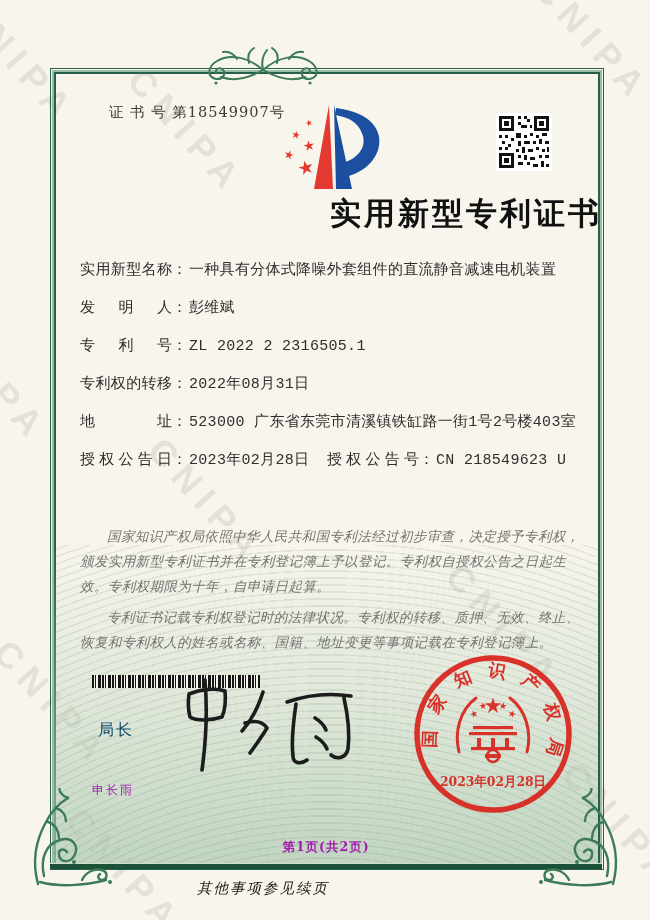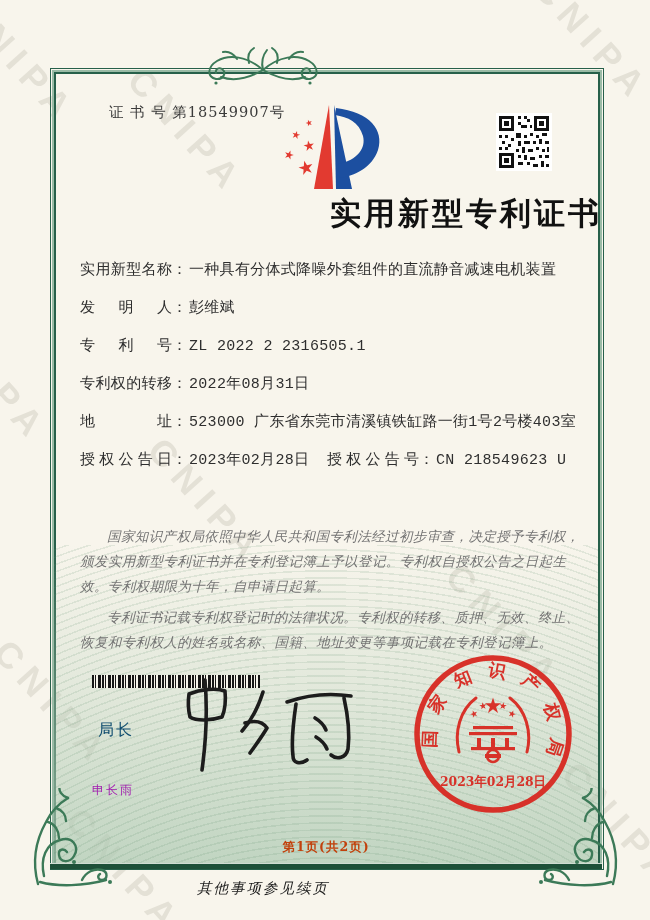--- a/index.html
+++ b/index.html
@@ -74,21 +74,21 @@
   }
   .director-name{
     position:absolute; left:92px; top:750px;
     font-family:"Liberation Sans", sans-serif; font-size:12px; letter-spacing:2px; color:#a21caf;margin-top:32px;
   }
   .signature{position:absolute; left:165px; top:670px;}
   .seal{position:absolute; left:410px; top:650px; opacity:0.93;}
   .seal text{font-family:"DejaVu Serif", serif; font-weight:bold;}
   .page-no{
     position:absolute; left:50px; top:839px; width:552px; text-align:center;
-    font-size:12.5px; font-weight:bold; color:#c2410c; letter-spacing:1px;
+    font-size:12.5px; font-weight:bold; color:#a21caf; letter-spacing:1px;
   }
   .continuation{
     position:absolute; left:0; top:879px; width:526px; text-align:center;
     font-size:14.5px; font-style:italic; letter-spacing:2px; color:#1c1c1c;
   }
   .ornament-top{position:absolute; z-index:2; left:185px; top:46px;}
   .flourish{position:absolute; z-index:2;}
   .flourish.left{left:28px; top:788px;}
   .flourish.right{left:527px; top:788px; transform:scaleX(-1);}
 </style>

